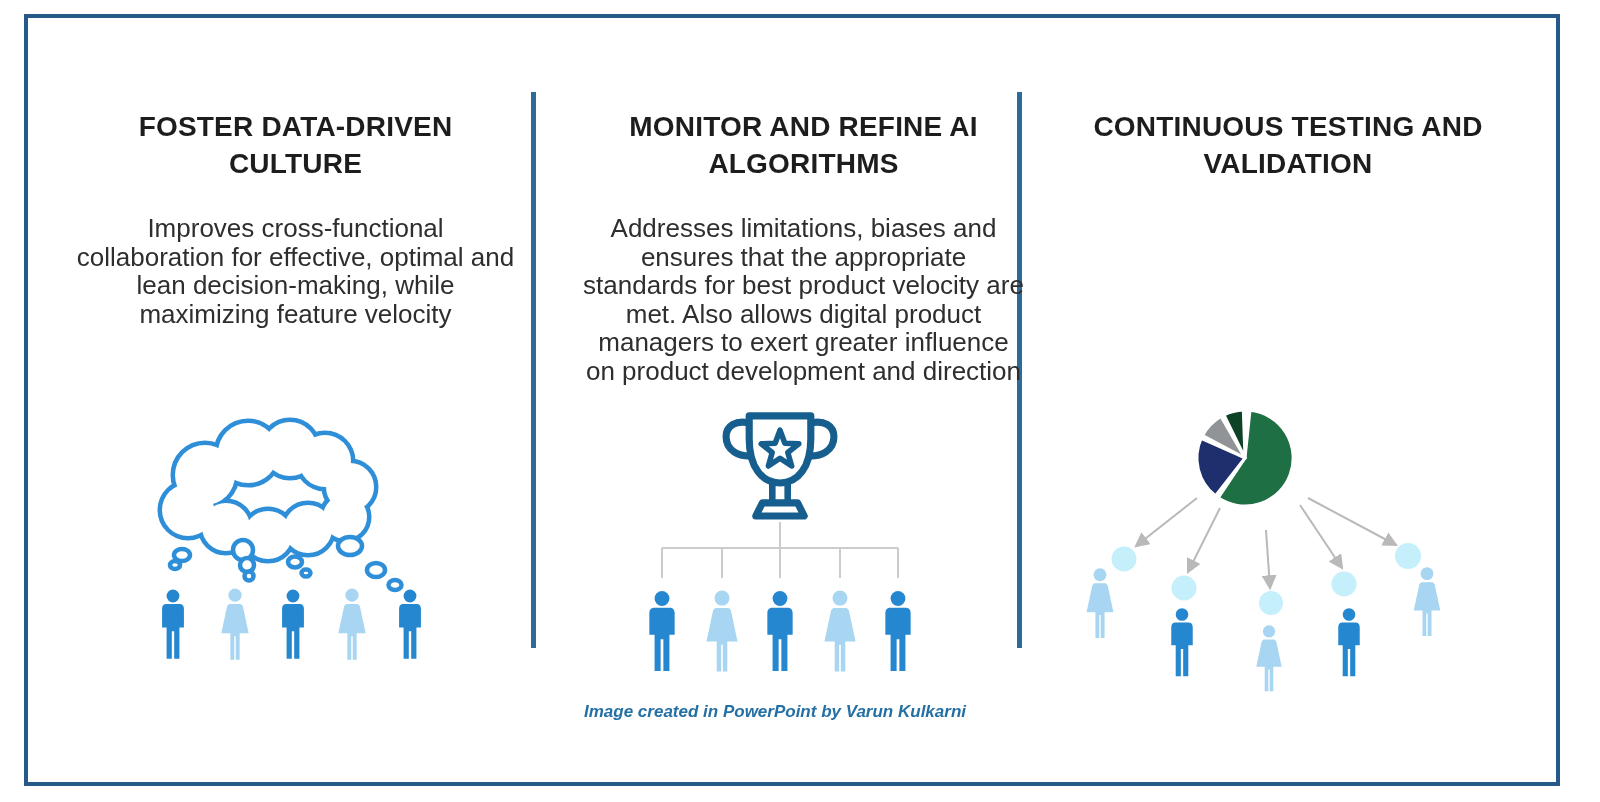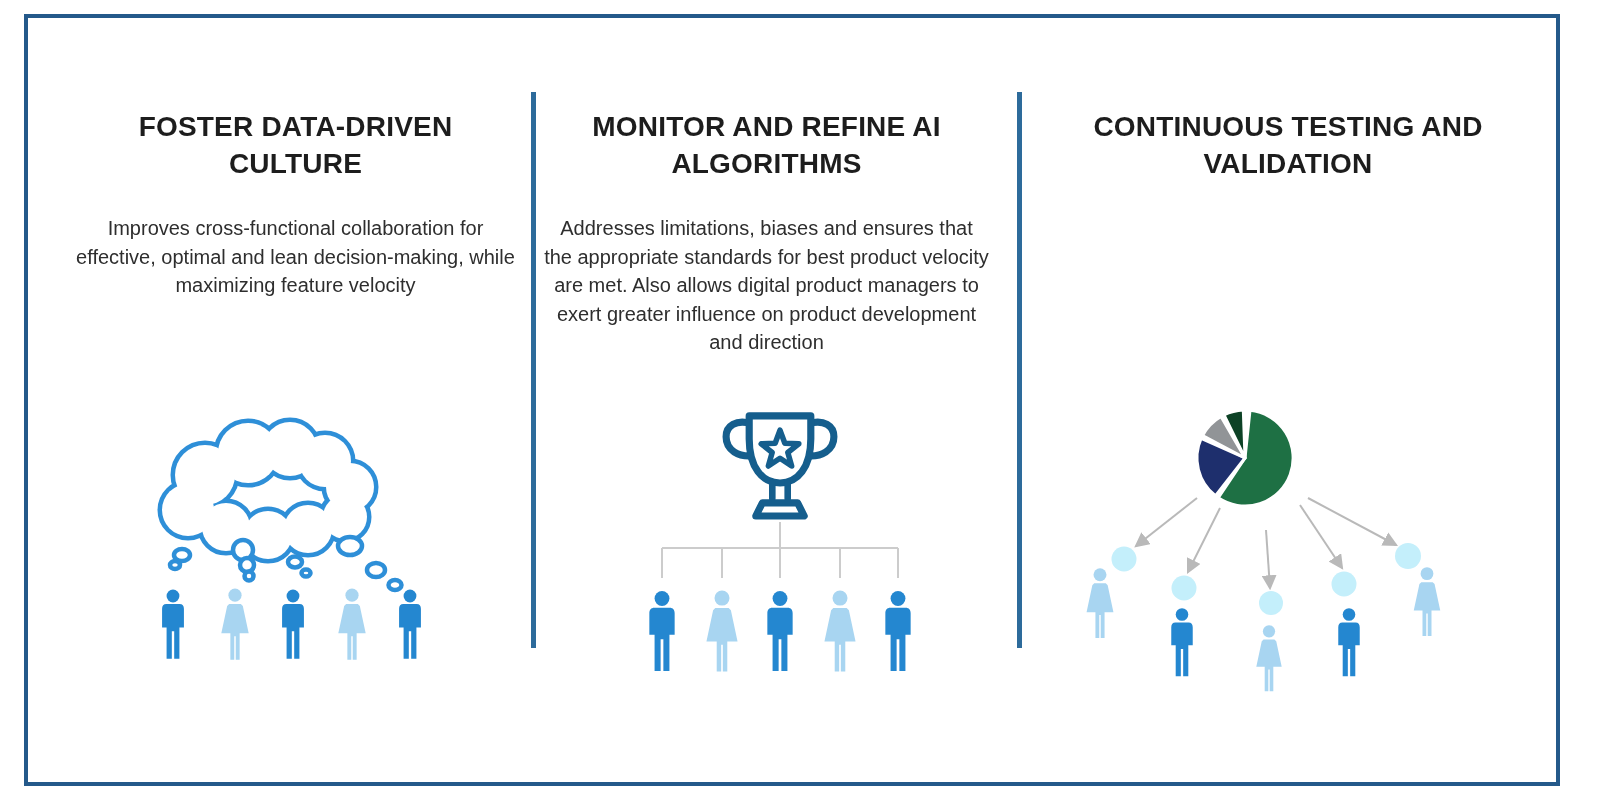--- a/index.html
+++ b/index.html
@@ -14,21 +14,21 @@
   .divider{
     position:absolute;top:92px;width:5px;height:556px;
     background:var(--c-divider,#2d6b9b);
   }
   .col{position:absolute;top:100px;text-align:center;margin-top:8px;}
   .col-title{
     font-size:28px;font-weight:700;line-height:37px;color:var(--c-title,#1d1d1d);
     letter-spacing:.2px;
   }
   .col-body{
-    margin-top:32px;font-size:20px;line-height:28.5px;color:var(--c-body,#2e2e2e);
+    margin-top:32px;font-size:26px;line-height:28.5px;color:var(--c-body,#2e2e2e);
   }
   .illus{position:absolute;}
   .caption{
     position:absolute;left:545px;top:702px;width:460px;text-align:center;
     font-size:17px;font-style:italic;font-weight:600;color:var(--c-caption,#2470a5);
   }
 </style>
 </head>
 <body>
 
@@ -52,21 +52,21 @@
 
   <div class="frame"></div>
   <div class="divider" style="left:531px"></div>
   <div class="divider" style="left:1017px"></div>
 
   <div class="col" style="left:73px;width:445px">
     <div class="col-title">FOSTER DATA-DRIVEN CULTURE</div>
     <div class="col-body">Improves cross-functional collaboration for effective, optimal and lean decision-making, while maximizing feature velocity</div>
   </div>
 
-  <div class="col" style="left:544px;width:445px">
+  <div class="col" style="left:581px;width:445px">
     <div class="col-title">MONITOR AND REFINE AI ALGORITHMS</div>
     <div class="col-body">Addresses limitations, biases and ensures that the appropriate standards for best product velocity are met. Also allows digital product managers to exert greater influence on product development and direction</div>
   </div>
 
   <div class="col" style="left:1064px;width:448px">
     <div class="col-title">CONTINUOUS TESTING AND VALIDATION</div>
   </div>
 
   <svg class="illus" style="left:140px;top:410px" width="320" height="260" viewBox="0 0 320 260">
     <g>
@@ -162,14 +162,15 @@
     </g>
     <g>
       <use href="#sym-female" x="17" y="163" width="46" height="72" fill="#a8d5f1"></use>
       <use href="#sym-male" x="101" y="203" width="42" height="70" fill="#2487d0"></use>
       <use href="#sym-female" x="187" y="220" width="44" height="68" fill="#a8d5f1"></use>
       <use href="#sym-male" x="268" y="203" width="42" height="70" fill="#2487d0"></use>
       <use href="#sym-female" x="344" y="162" width="46" height="71" fill="#a8d5f1"></use>
     </g>
   </svg>
 
+  <div class="caption">Image created in PowerPoint by Varun Kulkarni</div>
 
 </div>
 
 </body></html>

